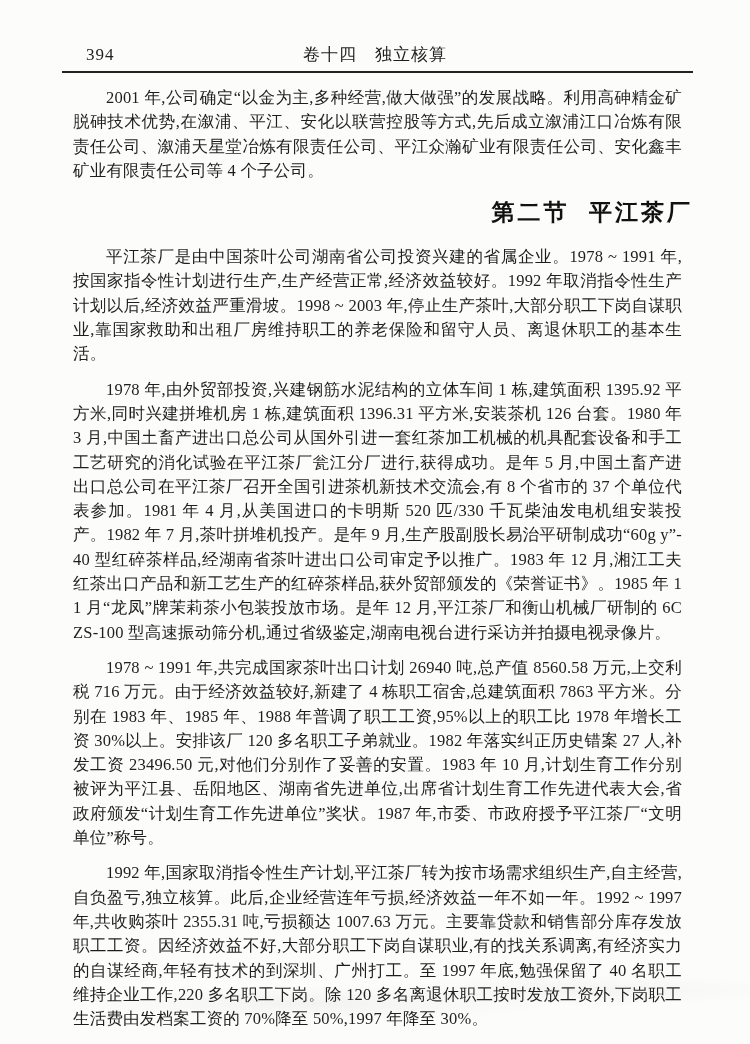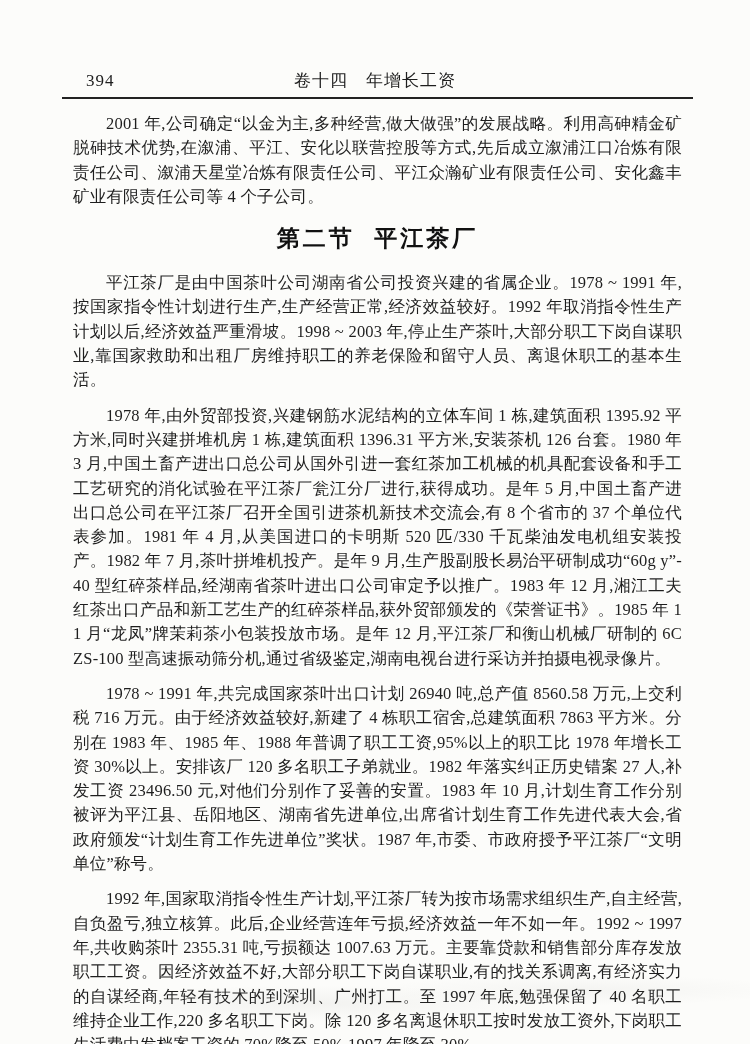--- a/index.html
+++ b/index.html
@@ -12,21 +12,21 @@
     background: #fcfcfa;
     color: #1e1e1e;
     font-family: "Liberation Serif", "DejaVu Serif", serif;
     overflow: hidden;
     position: relative;
   }
   .page {
     box-sizing: border-box;
     width: 750px;
     height: 847px;
-    padding: 72px 57px 30px 62px;
+    padding: 46px 57px 30px 62px;
   }
   
   .running-header {
     display: flex;
     align-items: baseline;
     justify-content: space-between;
     font-size: 17px;
     line-height: 18px;
     padding: 0 2px 7px 24px;
     border-bottom: 2px solid #222;
@@ -51,21 +51,21 @@
     margin: 11px;
     font-size: 16.5px;
     line-height: 24.3px;
     text-align: justify;
     text-indent: 2em;
     letter-spacing: 0.2px;
     word-break: break-all;
   }
   
   .section-heading {
-    text-align: center;
+    text-align: right;
     font-family: "Liberation Sans", "DejaVu Sans", sans-serif;
     font-weight: 700;
     font-size: 23px;
     letter-spacing: 3px;
     margin: 14px 0 17px 0;
     color: #111;
   }
   .section-heading .section-label {
     margin-right: 0.85em;
   }
@@ -82,21 +82,21 @@
     pointer-events: none;
   }
 </style>
 </head>
 <body>
 
 <div class="page">
 
   <div class="running-header">
     <span class="page-num">394</span>
-    <span class="head-title">卷十四　年增长工资</span>
+    <span class="head-title">卷十四　独立核算</span>
     <span class="head-spacer"></span>
   </div>
 
   <div class="body-text">
 
     <p class="para">2001 年,公司确定“以金为主,多种经营,做大做强”的发展战略。利用高砷精金矿脱砷技术优势,在溆浦、平江、安化以联营控股等方式,先后成立溆浦江口冶炼有限责任公司、溆浦天星堂冶炼有限责任公司、平江众瀚矿业有限责任公司、安化鑫丰矿业有限责任公司等 4 个子公司。</p>
 
     <h2 class="section-heading">
       <span class="section-label">第二节</span><span>平江茶厂</span>
     </h2>

